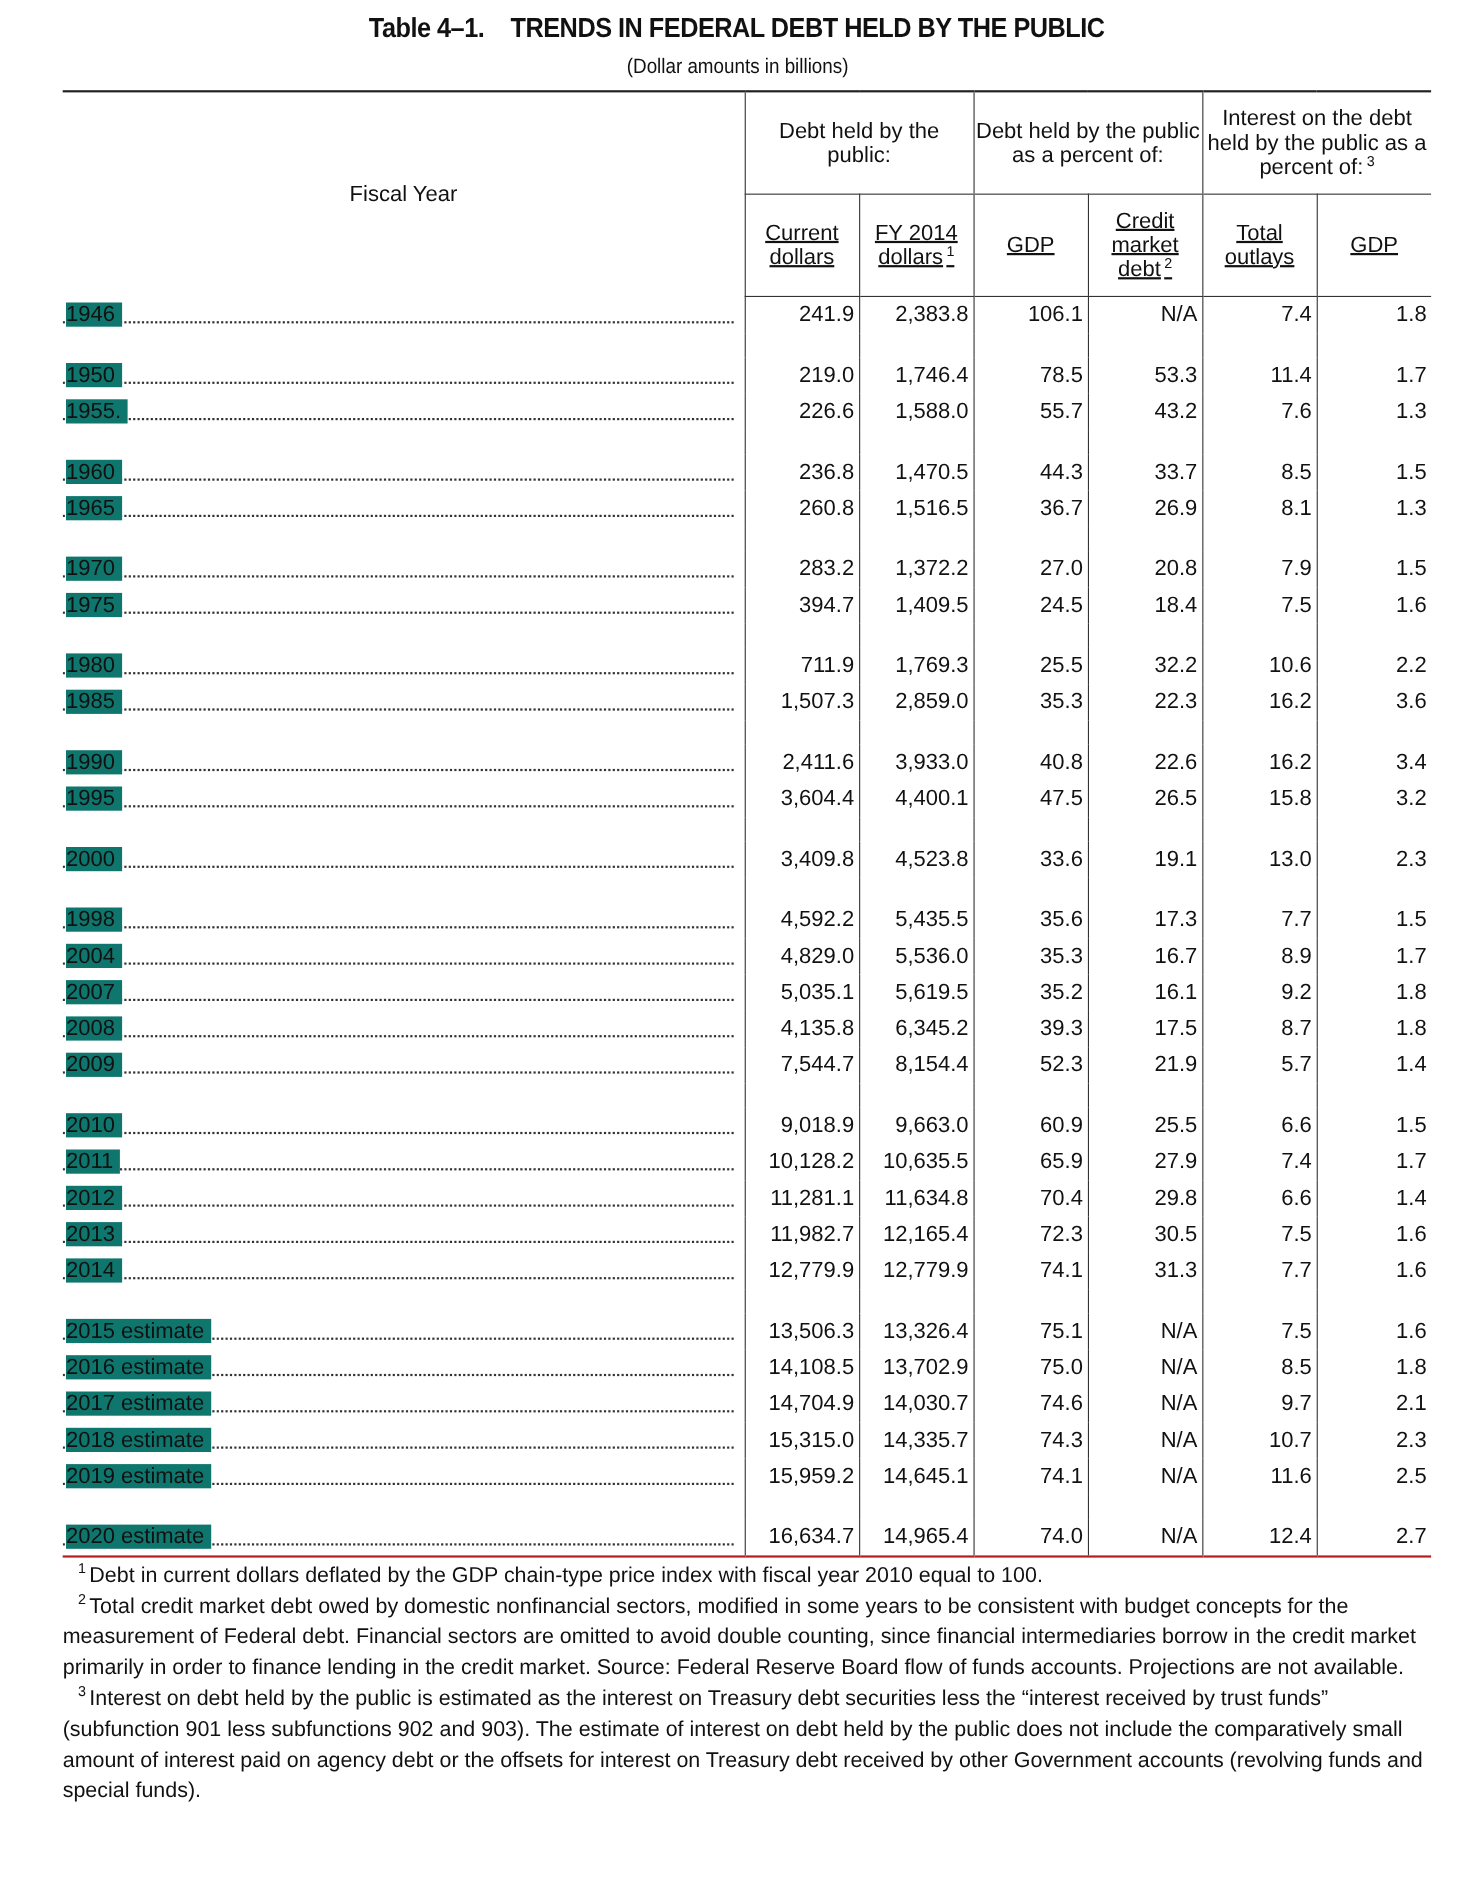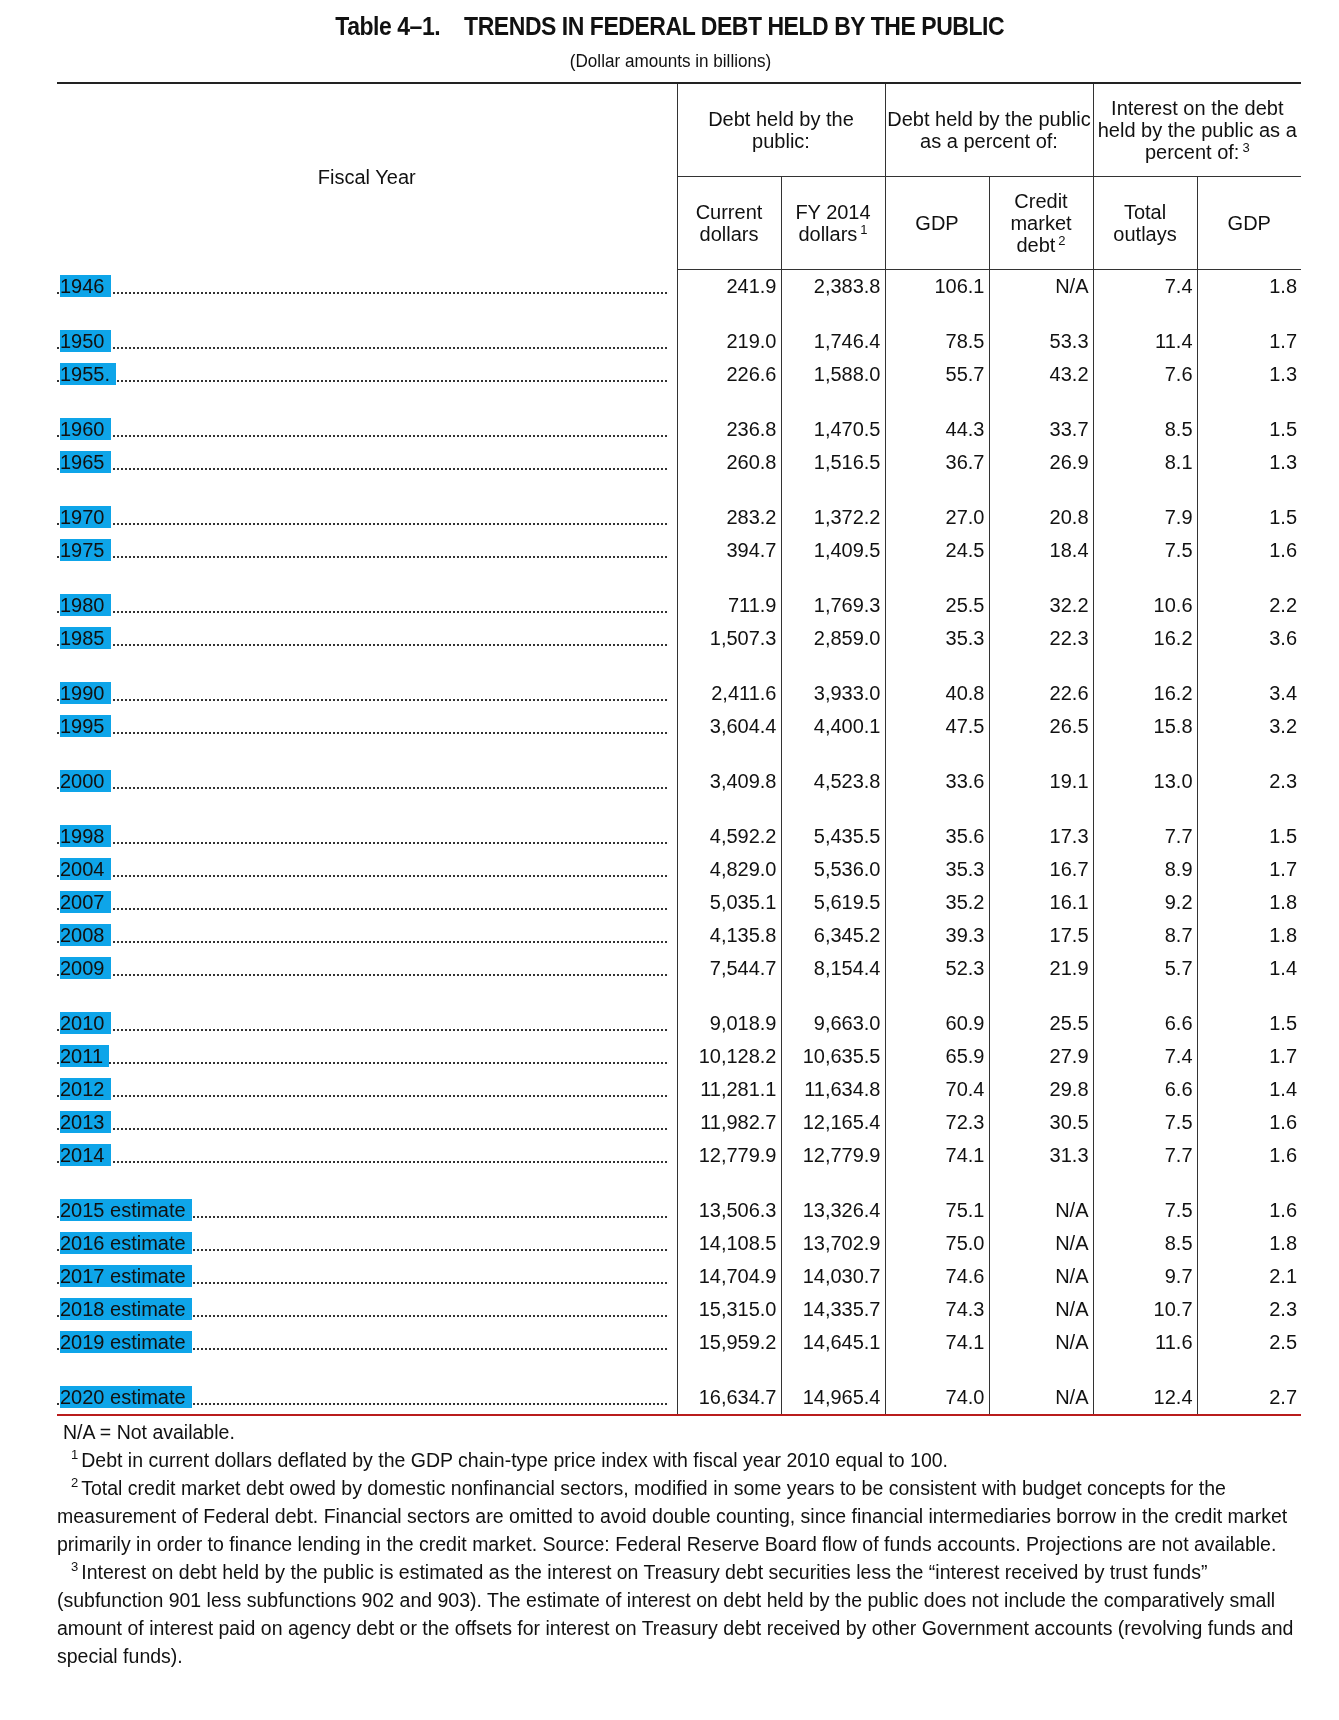--- a/index.html
+++ b/index.html
@@ -24,28 +24,28 @@
   table.main col.c-year { width: 620px; }
   table.main col.c-num { width: 104px; }
   table.main col.c-num2 { width: 104px; }
   table.main thead tr.top th { border-top: 2px solid #222; }
   table.main th {
     font-weight: normal; text-align: center; vertical-align: middle;
     line-height: 22px; padding: 0; font-size: 20px; margin-top: 46px;
   }
   th.fy { vertical-align: middle; text-align: center; padding-right: 0; }
   th.grp { border-left: 1px solid #333; border-bottom: 1px solid #333; height: 92px; vertical-align: bottom; padding-bottom: 8px; }
-  th.sub { border-left: 1px solid #333; height: 92px; vertical-align: bottom; padding-bottom: 6px; }
+  th.sub { border-left: 1px solid #333; height: 92px; vertical-align: bottom; padding-bottom: 6px; text-decoration: underline; }
   thead tr.bottom th { border-bottom: 1px solid #333; }
   sup { font-size: 13px; vertical-align: 7px; line-height: 0; margin-left: 3px; }
   td {
     padding: 0; height: 33px; line-height: 33px; white-space: nowrap;
   }
   td.yr { position: relative; overflow: hidden; padding-left: 3px; }
-  td.yr .lbl { background: #0ea5e9; position: relative; z-index: 1; padding-right: 6px; }
+  td.yr .lbl { background: #0f766e; position: relative; z-index: 1; padding-right: 6px; }
   td.yr .dots {
     position: absolute; left: 0; right: 10px; bottom: 9px; height: 2px;
     border-bottom: 2px dotted #333;
   }
   td.v { text-align: right; border-left: 1px solid #333; padding-right: 4px; }
   tr.gap td { height: 22px; line-height: 22px; }
   tbody tr.lastrow td { border-bottom: 2px solid #b91c1c; }
   .notes {
     position: absolute; left: 57px; top: 1418px; width: 1250px;
     font-size: 19.5px; line-height: 28px;
@@ -429,17 +429,16 @@
         <td class="v">14,965.4</td>
         <td class="v">74.0</td>
         <td class="v">N/A</td>
         <td class="v">12.4</td>
         <td class="v">2.7</td>
       </tr>
     </tbody>
 </table>
 
 <div class="notes">
-  <p class="ind2">N/A = Not available.</p>
   <p class="ind"><sup>1</sup><span>Debt in current dollars deflated by the GDP chain-type price index with fiscal year 2010 equal to 100.</span></p>
   <p class="ind"><sup>2</sup><span>Total credit market debt owed by domestic nonfinancial sectors, modified in some years to be consistent with budget concepts for the measurement of Federal debt. Financial sectors are omitted to avoid double counting, since financial intermediaries borrow in the credit market primarily in order to finance lending in the credit market. Source: Federal Reserve Board flow of funds accounts. Projections are not available.</span></p>
   <p class="ind"><sup>3</sup><span>Interest on debt held by the public is estimated as the interest on Treasury debt securities less the “interest received by trust funds” (subfunction 901 less subfunctions 902 and 903).  The estimate of interest on debt held by the public does not include the comparatively small amount of interest paid on agency debt or the offsets for interest on Treasury debt received by other Government accounts (revolving funds and special funds).</span></p>
 </div>
 
 </body></html>

